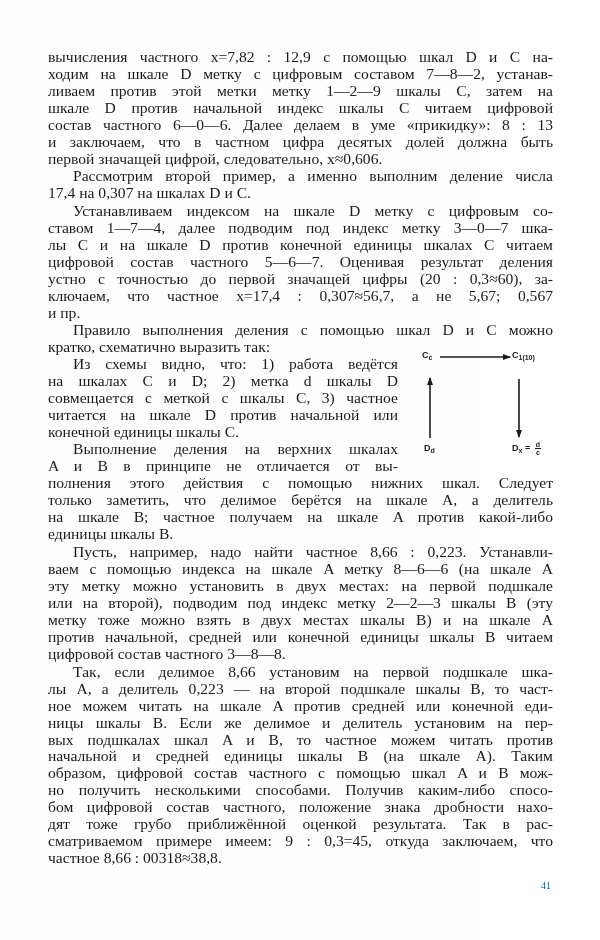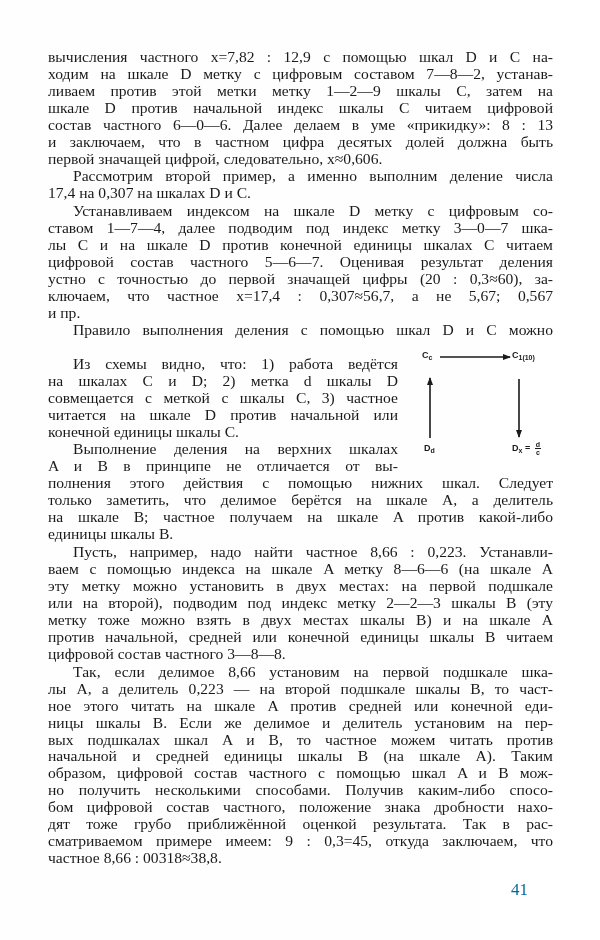--- a/index.html
+++ b/index.html
@@ -10,22 +10,22 @@
     font-family: "Liberation Serif", "DejaVu Serif", serif;
     font-size: 15.6px; line-height: 17px; color: #1a1a1a;
     text-align: justify; text-align-last: justify; white-space: nowrap;
     transform: translateY(-9px);
   }
   .ln.narrow { width: 350px; }
   .ln.indent { left: 73px; width: 480px; }
   .ln.indent.narrow { width: 325px; }
   .ln.last { text-align-last: left; }
   .pnum {
-    position: absolute; left: 511px; top: 880px;
-    font-family: "Liberation Serif", serif; font-size: 17px; color: #0369a1;
+    position: absolute; left: 541px; top: 880px;
+    font-family: "Liberation Serif", serif; font-size: 10px; color: #0369a1;
   }
   .diagram { position: absolute; left: 410px; top: 345px; width: 160px; height: 120px; }
   .dlabel {
     position: absolute; font-family: "Liberation Sans", "DejaVu Sans", sans-serif;
     font-size: 9px; font-weight: bold; color: #1a1a1a; white-space: nowrap;
   }
   .dlabel sub { font-size: 7px; vertical-align: -2px; }
   .frac { display: inline-block; vertical-align: middle; text-align: center; font-size: 7px; line-height: 7px; margin-left: 2px; }
   .frac .num { display: block; border-bottom: 1px solid #1a1a1a; padding: 0 1px; }
   .frac .den { display: block; }
@@ -48,20 +48,21 @@
 
   <div class="ln indent" style="top:211px">Устанавливаем индексом на шкале D метку с цифровым со-</div>
   <div class="ln" style="top:228px">ставом 1—7—4, далее подводим под индекс метку 3—0—7 шка-</div>
   <div class="ln" style="top:245px">лы C и на шкале D против конечной единицы шкалах C читаем</div>
   <div class="ln" style="top:262px">цифровой состав частного 5—6—7. Оценивая результат деления</div>
   <div class="ln" style="top:279px">устно с точностью до первой значащей цифры (20 : 0,3≈60), за-</div>
   <div class="ln" style="top:296px">ключаем, что частное x=17,4 : 0,307≈56,7, а не 5,67; 0,567</div>
   <div class="ln last" style="top:313px">и пр.</div>
 
   <div class="ln indent" style="top:330px">Правило выполнения деления с помощью шкал D и C можно</div>
+  <div class="ln last" style="top:347px">кратко, схематично выразить так:</div>
 
   <div class="ln indent narrow" style="top:364px">Из схемы видно, что: 1) работа ведётся</div>
   <div class="ln narrow" style="top:381px">на шкалах C и D; 2) метка d шкалы D</div>
   <div class="ln narrow" style="top:398px">совмещается с меткой c шкалы C, 3) частное</div>
   <div class="ln narrow" style="top:415px">читается на шкале D против начальной или</div>
   <div class="ln narrow last" style="top:432px">конечной единицы шкалы C.</div>
 
   <div class="ln indent narrow" style="top:449px">Выполнение деления на верхних шкалах</div>
   <div class="ln narrow" style="top:466px">A и B в принципе не отличается от вы-</div>
   <div class="ln" style="top:483px">полнения этого действия с помощью нижних шкал. Следует</div>
@@ -72,21 +73,21 @@
   <div class="ln indent" style="top:552px">Пусть, например, надо найти частное 8,66 : 0,223. Устанавли-</div>
   <div class="ln" style="top:569px">ваем с помощью индекса на шкале A метку 8—6—6 (на шкале A</div>
   <div class="ln" style="top:586px">эту метку можно установить в двух местах: на первой подшкале</div>
   <div class="ln" style="top:603px">или на второй), подводим под индекс метку 2—2—3 шкалы B (эту</div>
   <div class="ln" style="top:620px">метку тоже можно взять в двух местах шкалы B) и на шкале A</div>
   <div class="ln" style="top:637px">против начальной, средней или конечной единицы шкалы B читаем</div>
   <div class="ln last" style="top:654px">цифровой состав частного 3—8—8.</div>
 
   <div class="ln indent" style="top:672px">Так, если делимое 8,66 установим на первой подшкале шка-</div>
   <div class="ln" style="top:689px">лы A, а делитель 0,223 — на второй подшкале шкалы B, то част-</div>
-  <div class="ln" style="top:706px">ное этого читать на шкале A против средней или конечной еди-</div>
+  <div class="ln" style="top:706px">ное можем читать на шкале A против средней или конечной еди-</div>
   <div class="ln" style="top:723px">ницы шкалы B. Если же делимое и делитель установим на пер-</div>
   <div class="ln" style="top:740px">вых подшкалах шкал A и B, то частное можем читать против</div>
   <div class="ln" style="top:756px">начальной и средней единицы шкалы B (на шкале A). Таким</div>
   <div class="ln" style="top:773px">образом, цифровой состав частного с помощью шкал A и B мож-</div>
   <div class="ln" style="top:790px">но получить несколькими способами. Получив каким-либо спосо-</div>
   <div class="ln" style="top:807px">бом цифровой состав частного, положение знака дробности нахо-</div>
   <div class="ln" style="top:824px">дят тоже грубо приближённой оценкой результата. Так в рас-</div>
   <div class="ln" style="top:841px">сматриваемом примере имеем: 9 : 0,3=45, откуда заключаем, что</div>
   <div class="ln last" style="top:858px">частное 8,66 : 00318≈38,8.</div>
 

